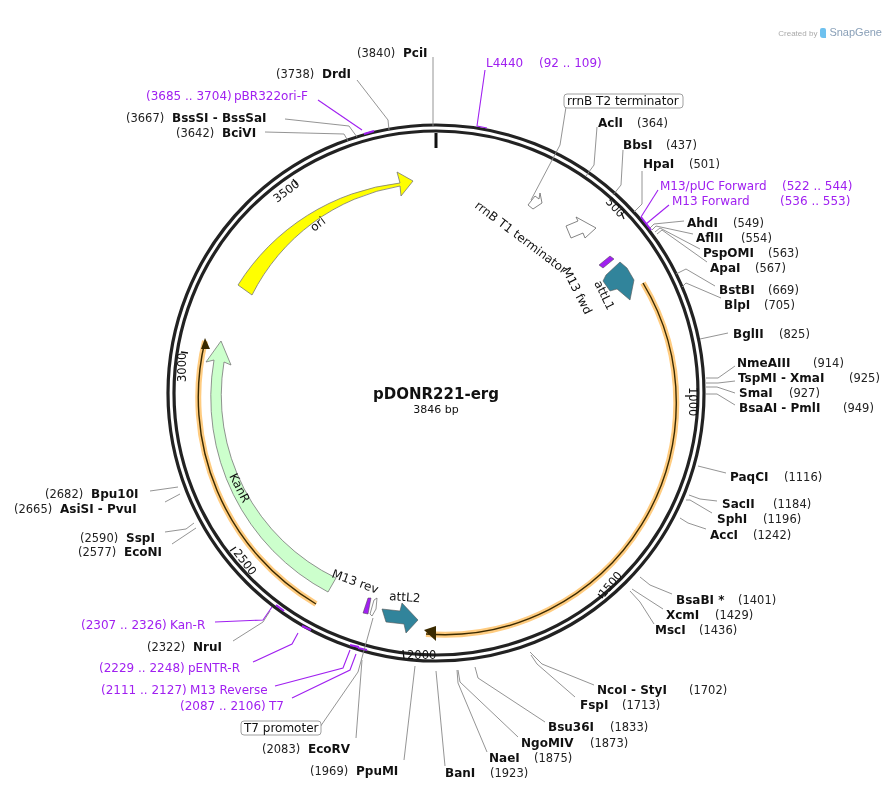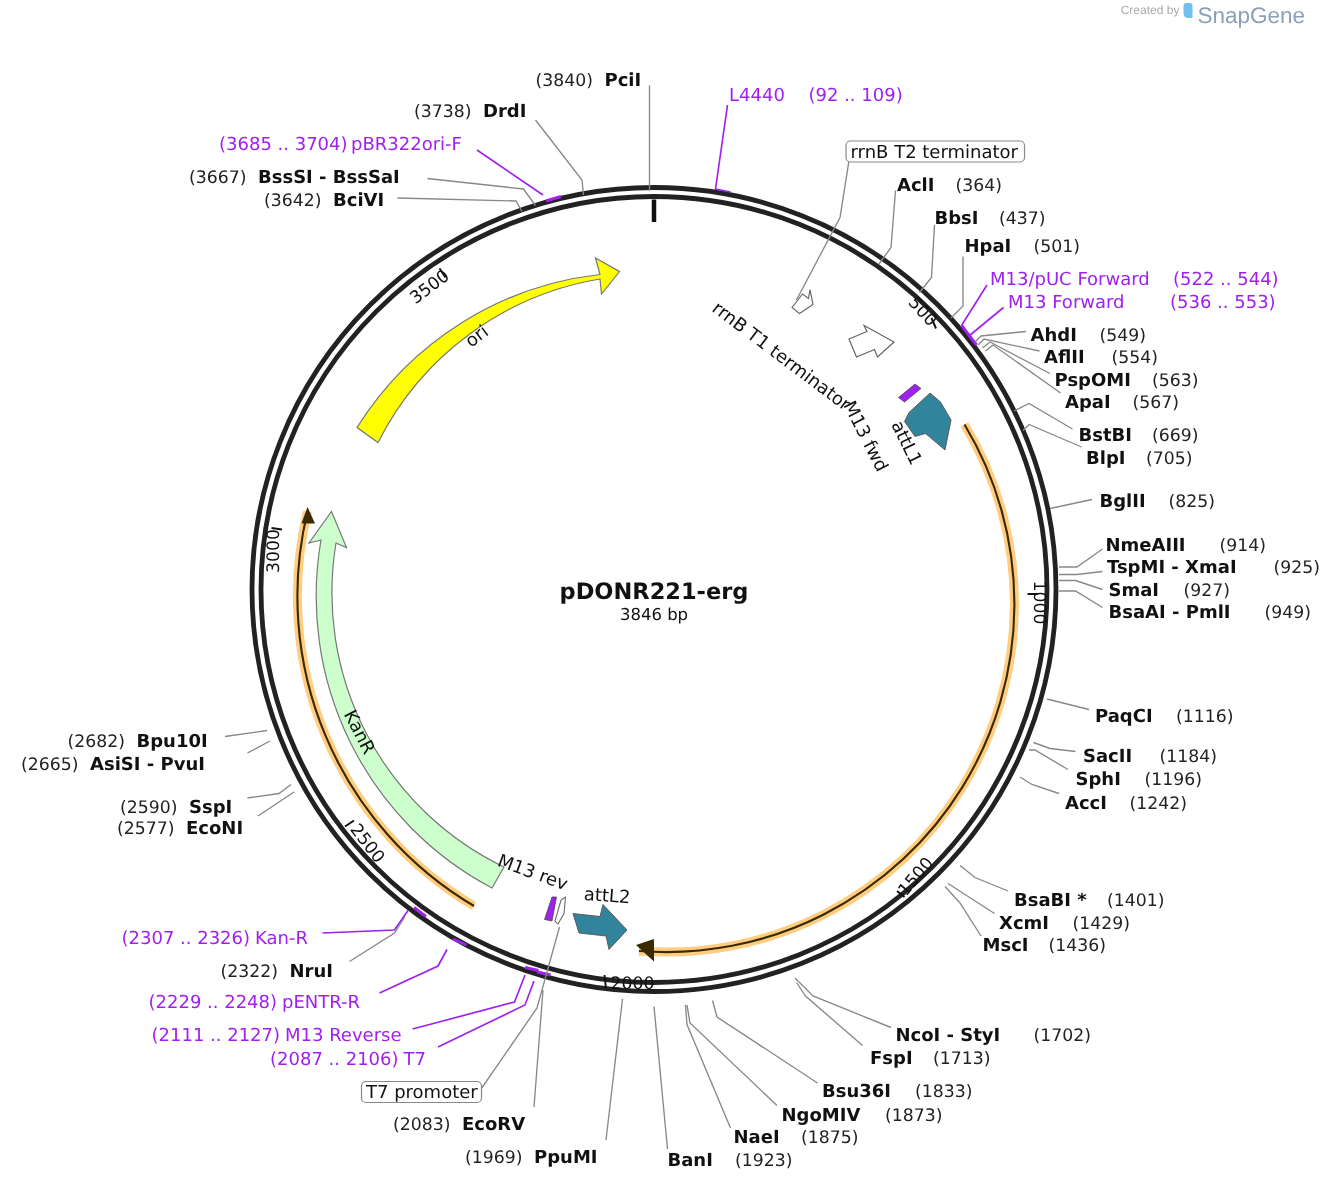--- a/index.html
+++ b/index.html
@@ -9,23 +9,23 @@
   .enz { font-weight: bold; fill: #111; font-size: 12px; }
   .pos { fill: #222; font-size: 11.5px; }
   .primer { fill: #a020f0; font-size: 12px; }
   .leader { stroke: #888; stroke-width: 0.9; fill: none; }
   .pleader { stroke: #a020f0; stroke-width: 1.1; fill: none; }
   .tick-label { font-size: 11.5px; fill: #111; }
   .title { font-weight: bold; font-size: 15px; fill: #111; }
   .subtitle { font-size: 11px; fill: #111; }
   .feat-label { font-size: 12px; fill: #111; }
   .boxed { font-size: 12px; fill: #111; }
-  .credit { position: absolute; right: 24px; top: 2px; font-size: 8px; color: #aaa;
-            font-family: "Liberation Sans", sans-serif; display: flex; align-items: flex-start; gap: 3px; }
-  .credit .sg { color: #8aa0b8; font-size: 15px; }
+  .credit { position: absolute; right: 12px; top: 2px; font-size: 8px; color: #aaa;
+            font-family: "Liberation Sans", sans-serif; display: flex; align-items: flex-end; gap: 3px; }
+  .credit .sg { color: #8aa0b8; font-size: 11px; margin-top: 24px; }
   .credit .logo { width: 6px; height: 10px; background: #6ec1ef; border-radius: 2px 2px 0 3px; display: inline-block; }
 </style>
 </head>
 <body>
 
 <div class="credit">
   <span>Created by</span>
   <span class="logo"></span>
   <span class="sg">SnapGene</span>
 </div>

